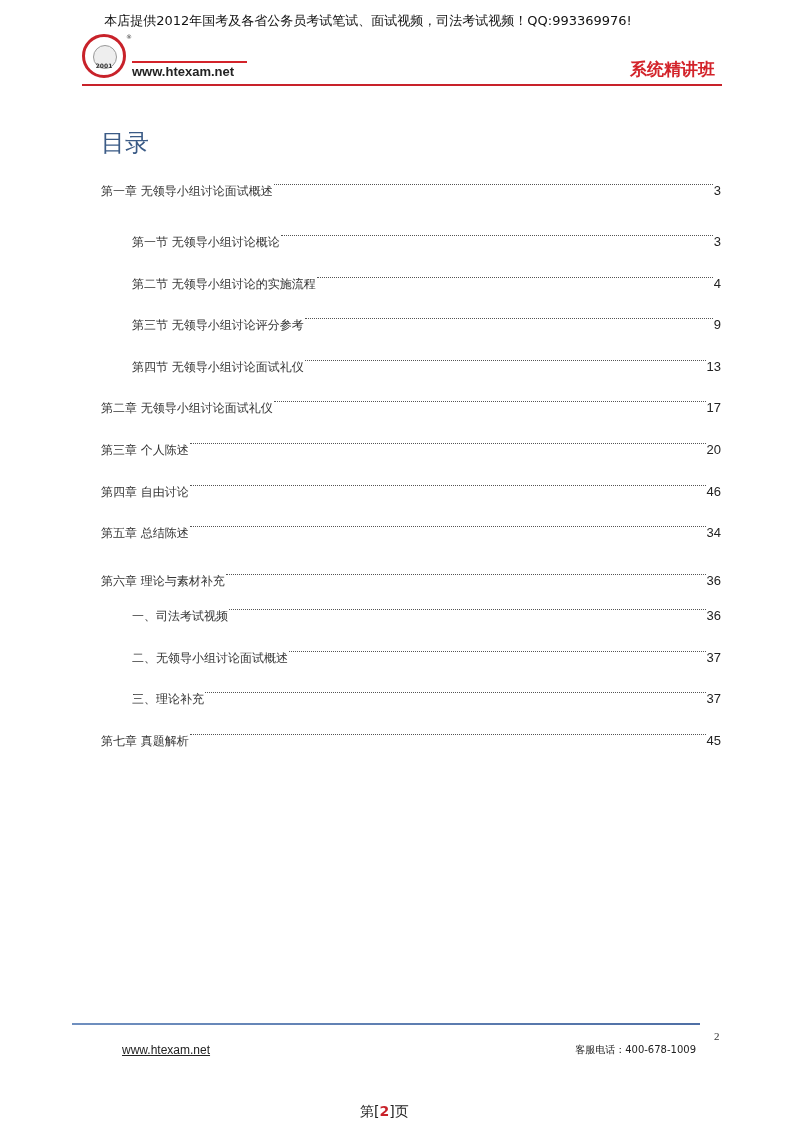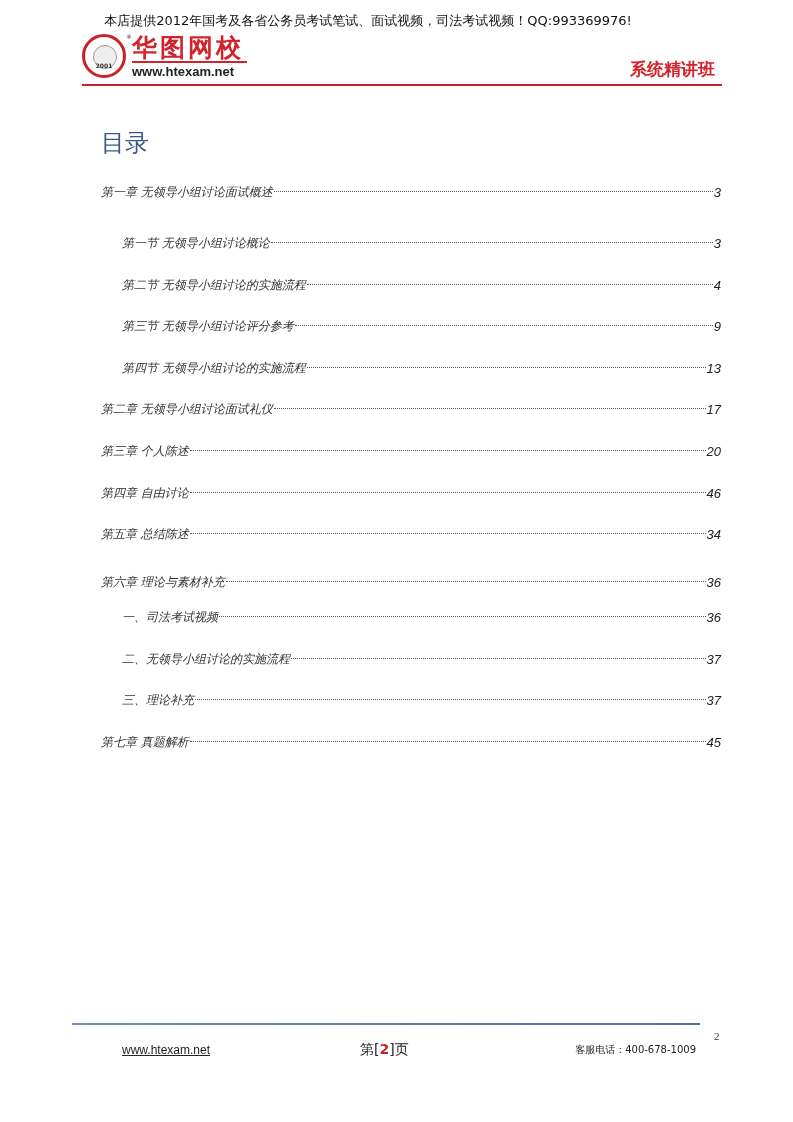--- a/index.html
+++ b/index.html
@@ -20,49 +20,48 @@
   .brand-underline { position: absolute; left: 50px; top: 28px; width: 115px; height: 2px; background: #d3232a; }
   .brand-url { position: absolute; left: 50px; top: 31px; font-size: 13px; font-weight: bold; color: #222;
                font-family: "Liberation Sans", sans-serif; white-space: nowrap; }
   .course-name { position: absolute; right: 78px; top: 58px; font-size: 17px; font-weight: bold; color: #d3232a;
                  white-space: nowrap; margin-left: 24px; }
   .header-rule { position: absolute; left: 82px; top: 84px; width: 640px; height: 2px; background: #c8222a; }
 
   .toc-title { position: absolute; left: 101px; top: 127px; font-size: 24px; color: #3b5b86; }
 
   .toc { position: absolute; left: 0; top: 0; width: 793px; }
-  .toc-row { position: absolute; display: flex; align-items: center; font-size: 12px; color: #333;
-             right: 72px; height: 18px; white-space: nowrap; font-style: italic; }
+  .toc-row { position: absolute; display: flex; align-items: flex-start; font-size: 12px; color: #333;
+             right: 72px; height: 18px; white-space: nowrap; }
   .toc-row .label { flex: 0 0 auto; font-family: "DejaVu Serif", serif; font-size: 12px; }
   .toc-row .dots { flex: 1 1 auto; overflow: hidden; border-bottom: 1px dotted #555; margin: 0 1px 3px 1px; height: 1px; }
   .toc-row .page { flex: 0 0 auto; font-family: "Liberation Sans", sans-serif; font-size: 13px; color: #222; }
   .lvl1 { left: 101px; }
-  .lvl2 { left: 122px; }
+  .lvl2 { left: 132px; }
 
   .footer-rule { position: absolute; left: 72px; top: 1023px; width: 628px; height: 2px;
                  background: linear-gradient(to right, #6f8fbf, #4f6fa5); }
   .footer-pageno { position: absolute; left: 714px; top: 1030px; font-size: 11px; font-family: "Liberation Serif", serif; color: #333; }
   .footer-url { position: absolute; left: 122px; top: 1043px; font-size: 12px; color: #222; text-decoration: underline;
                 font-family: "Liberation Sans", sans-serif; }
-  .footer-page { position: absolute; left: 360px; top: 1041px; font-size: 14px; color: #222; }
+  .footer-page { position: absolute; left: 360px; top: 1103px; font-size: 14px; color: #222; }
   .footer-page .num { color: #c8222a; font-weight: bold; }
   .footer-phone { position: absolute; right: 97px; top: 1043px; font-size: 10px; color: #222; white-space: nowrap; }
 </style>
 </head>
 <body>
 
 <div class="top-notice">本店提供2012年国考及各省公务员考试笔试、面试视频，司法考试视频！QQ:993369976!</div>
 
 <div class="logo-wrap">
   <div class="logo-seal">
     <div class="inner"></div>
     <div class="year">2001</div>
   </div>
   <span class="logo-reg">®</span>
-  <div class="brand-cn">华图网校</div>
   <div class="brand-underline"></div>
   <div class="brand-url">www.htexam.net</div>
 </div>
 
 <div class="course-name">系统精讲班</div>
 <div class="header-rule"></div>
 
 <div class="toc-title">目录</div>
 
 <div class="toc">
@@ -80,21 +79,21 @@
     <span class="label">第二节  无领导小组讨论的实施流程</span>
     <span class="dots"></span>
     <span class="page">4</span>
   </div>
   <div class="toc-row lvl2" style="top:317px">
     <span class="label">第三节  无领导小组讨论评分参考</span>
     <span class="dots"></span>
     <span class="page">9</span>
   </div>
   <div class="toc-row lvl2" style="top:359px">
-    <span class="label">第四节  无领导小组讨论的实施流程</span>
+    <span class="label">第四节  无领导小组讨论面试礼仪</span>
     <span class="dots"></span>
     <span class="page">13</span>
   </div>
   <div class="toc-row lvl1" style="top:400px">
     <span class="label">第二章  无领导小组讨论面试礼仪</span>
     <span class="dots"></span>
     <span class="page">17</span>
   </div>
   <div class="toc-row lvl1" style="top:442px">
     <span class="label">第三章  个人陈述</span>
@@ -115,21 +114,21 @@
     <span class="label">第六章  理论与素材补充</span>
     <span class="dots"></span>
     <span class="page">36</span>
   </div>
   <div class="toc-row lvl2" style="top:608px">
     <span class="label">一、司法考试视频</span>
     <span class="dots"></span>
     <span class="page">36</span>
   </div>
   <div class="toc-row lvl2" style="top:650px">
-    <span class="label">二、无领导小组讨论的实施流程</span>
+    <span class="label">二、无领导小组讨论面试概述</span>
     <span class="dots"></span>
     <span class="page">37</span>
   </div>
   <div class="toc-row lvl2" style="top:691px">
     <span class="label">三、理论补充</span>
     <span class="dots"></span>
     <span class="page">37</span>
   </div>
   <div class="toc-row lvl1" style="top:733px">
     <span class="label">第七章  真题解析</span>

